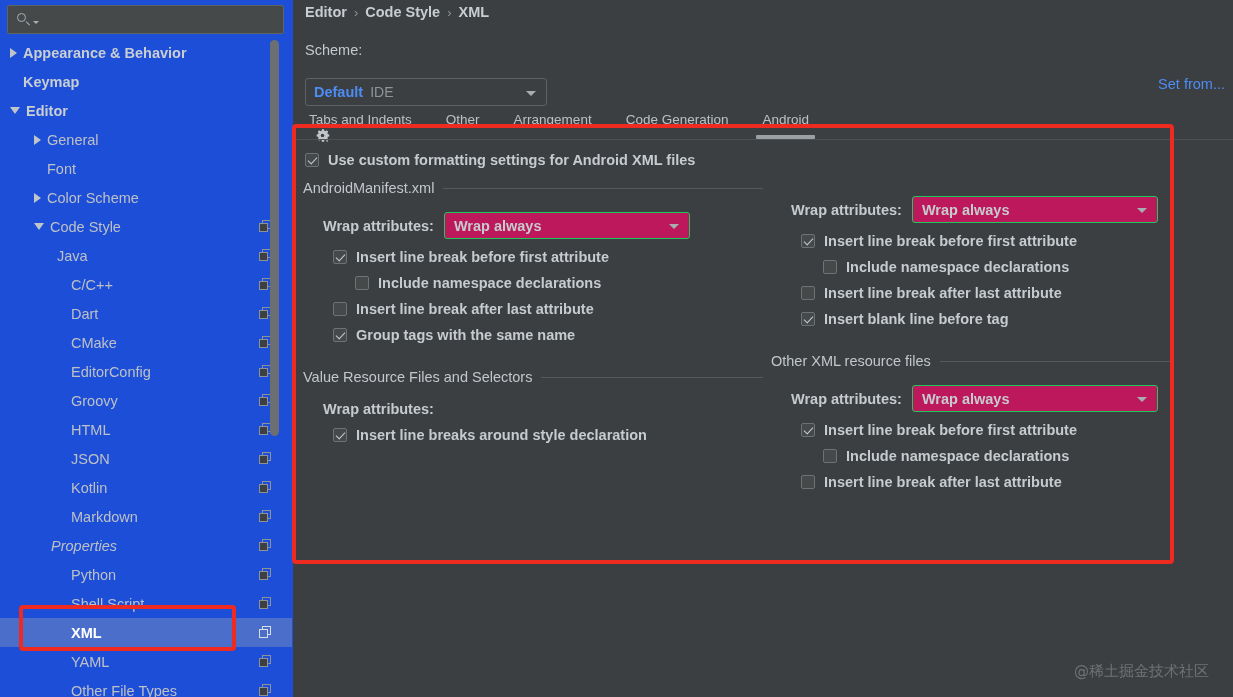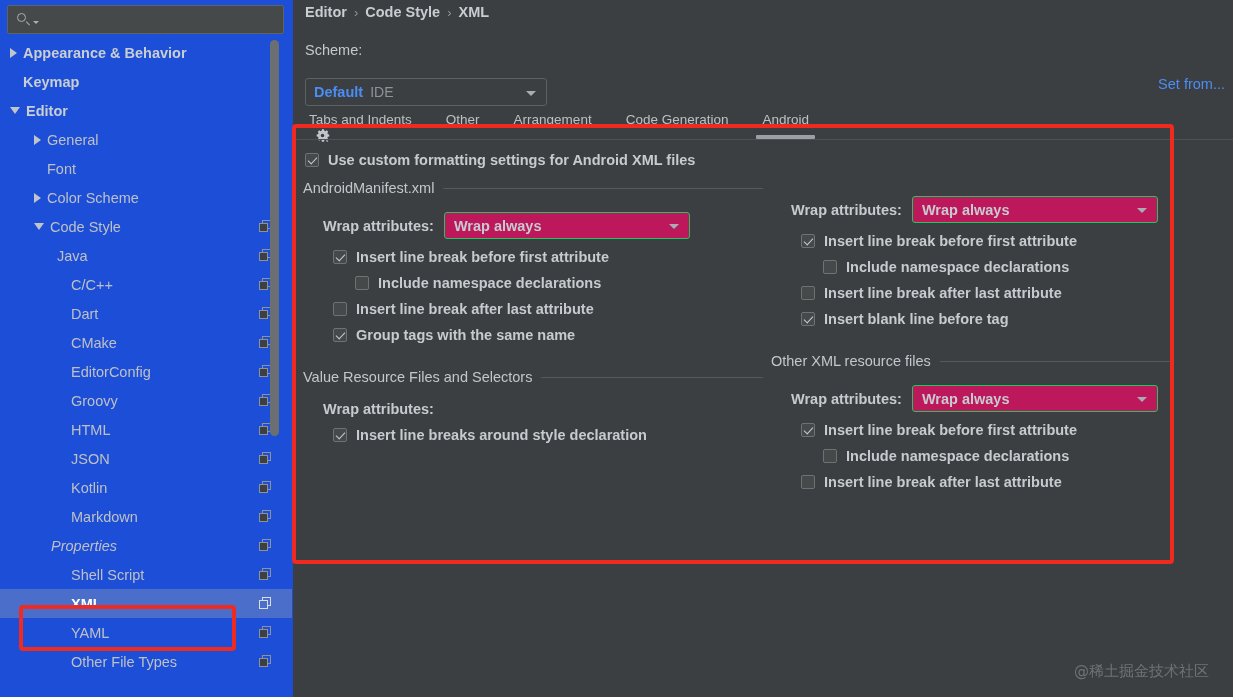--- a/index.html
+++ b/index.html
@@ -328,20 +328,28 @@
           <span class="tw none"></span>
           <span>Markdown</span>
           <span class="copy-icon">
             <i class="back"></i>
             <i class="front"></i>
           </span>
         </div>
         <div class="tree-row" style="padding-left: 38px; font-style: italic;">
           <span class="tw none"></span>
           <span>Properties</span>
+          <span class="copy-icon">
+            <i class="back"></i>
+            <i class="front"></i>
+          </span>
+        </div>
+        <div class="tree-row" style="padding-left: 58px;">
+          <span class="tw none"></span>
+          <span>Python</span>
           <span class="copy-icon">
             <i class="back"></i>
             <i class="front"></i>
           </span>
         </div>
         <div class="tree-row" style="padding-left: 58px;">
           <span class="tw none"></span>
           <span>Shell Script</span>
           <span class="copy-icon">
             <i class="back"></i>

